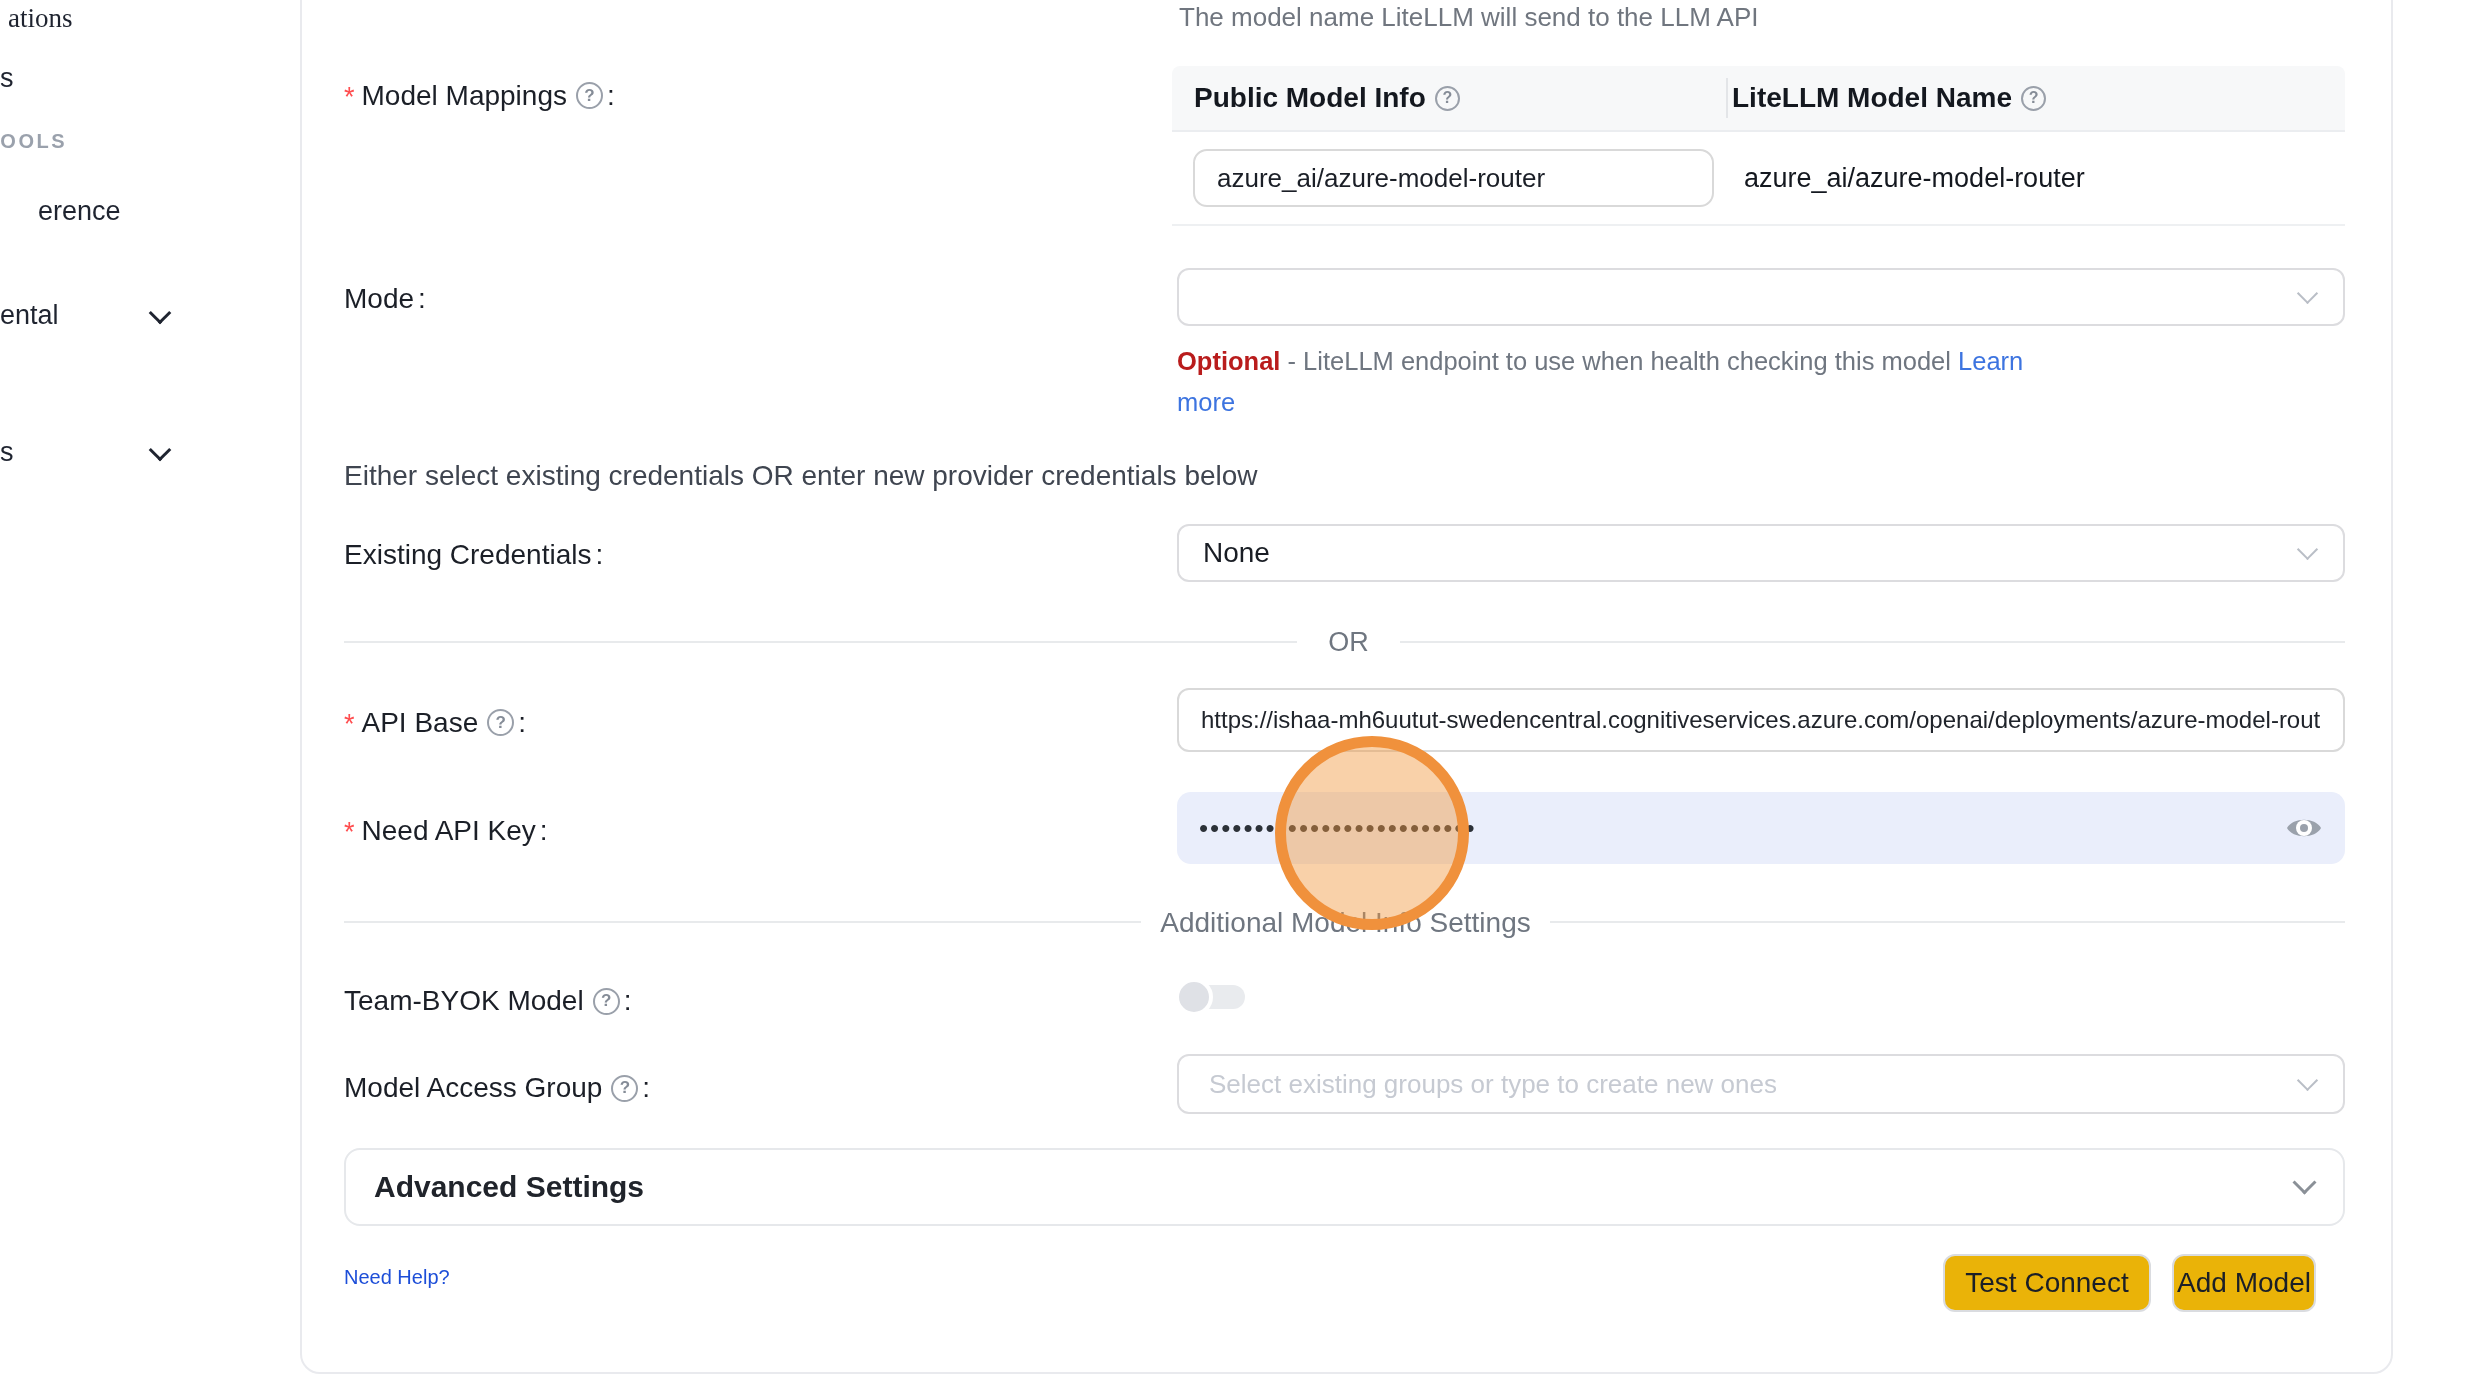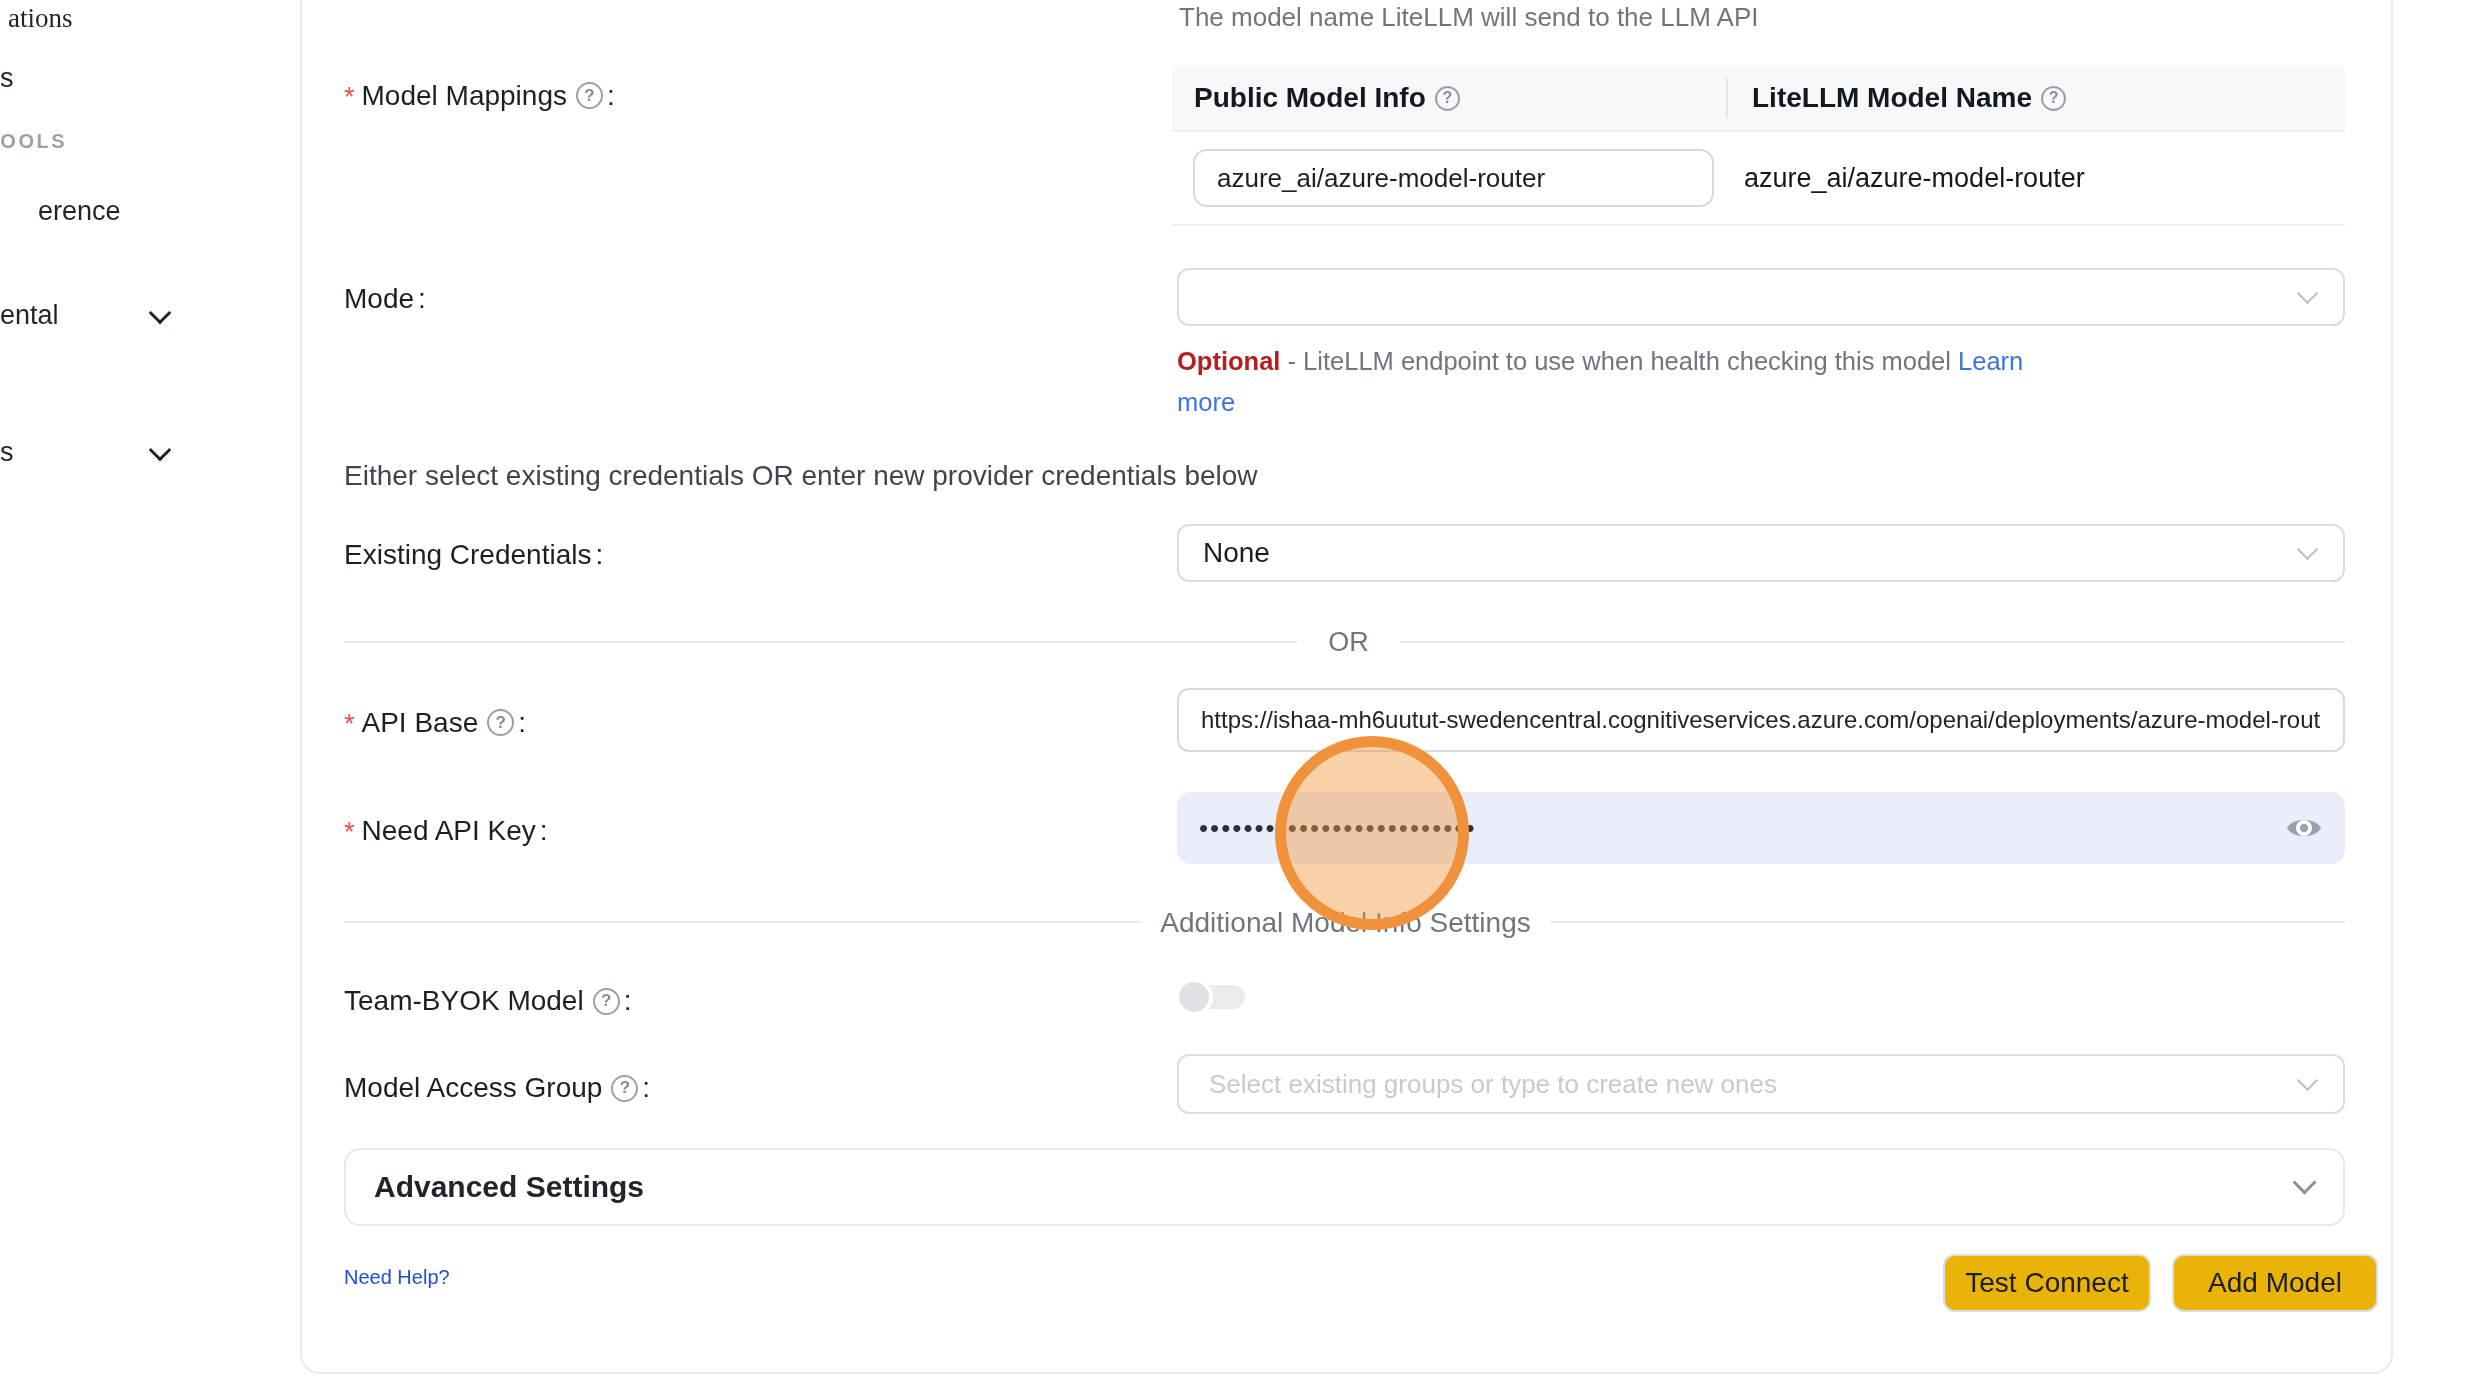--- a/index.html
+++ b/index.html
@@ -27,21 +27,21 @@
   .qicon.sm { width:25px; height:25px; font-size:16px; }
   .colon { margin-left:4px; }
 
   
   #map-table { position:absolute; left:1172px; top:66px; width:1173px; }
   #map-head { display:flex; align-items:stretch; height:66px; background:#f7f8f9;
     border-bottom:2px solid #ebedf0; border-radius:8px 8px 0 0; }
   .th { display:flex; align-items:center; font-size:28px; font-weight:700; color:#14181f; }
   .th1 { width:554px; padding-left:22px; }
   .col-div { width:2px; background:#e3e5e8; margin:12px 0; }
-  .th2 { padding-left:24px;justify-content:space-between; }
+  .th2 { padding-left:4px;justify-content:space-between; }
   #map-row { position:relative; height:94px; border-bottom:2px solid #eef0f2; display:flex; align-items:center; }
   #public-model-input { margin-left:21px; width:521px; height:58px; border:2px solid #d9d9d9;
     border-radius:14px; padding:0 22px; font-size:26px; color:#1b1f27; outline:none;
     font-family:inherit; background:#fff; }
   #litellm-model-value { position:absolute; left:572px; font-size:27px; color:#14181f; }
 
   .select-box { position:absolute; left:1177px; width:1168px; height:58px; background:#fff;
     border:2px solid #dcdcdf; border-radius:12px; display:flex; align-items:center; }
   .select-chev { position:absolute; right:28px; top:50%; width:15px; height:15px; margin-top:-11px;
     border-right:2px solid #b9bec6; border-bottom:2px solid #b9bec6; transform:rotate(45deg); }
@@ -86,21 +86,21 @@
   #advanced-label { padding-left:28px; font-size:30px; font-weight:700; color:#20242b; }
   #advanced-chev { position:absolute; right:30px; top:50%; width:17px; height:17px; margin-top:-13px;
     border-right:3px solid #8a9097; border-bottom:3px solid #8a9097; transform:rotate(45deg); }
 
   #need-help { position:absolute; left:344px; top:1266px; font-size:20px; color:#1d4ed8; cursor:pointer; }
 
   .btn { position:absolute; top:1254px; height:58px; background:#eab308; border:2px solid #dadce0;
     border-radius:12px; display:flex; align-items:center; justify-content:center; font-size:28px;
     color:#1b1f27; cursor:pointer; font-family:inherit; }
   #btn-test { left:1943px; width:208px; }
-  #btn-add { left:2172px; width:206px; }
+  #btn-add { left:2172px; width:144px; }
 </style>
 </head>
 <body>
 
 <div id="stage">
 
   <div class="side-item" style="left:8px;top:3px;font-family:Liberation Serif, serif;">ations</div>
   <div class="side-item" style="left:0;top:63px;">s</div>
   <div class="side-section" style="left:-14px;top:130px;">TOOLS</div>
   <div class="side-item" style="left:0;top:196px;padding-left:38px;">erence</div>

